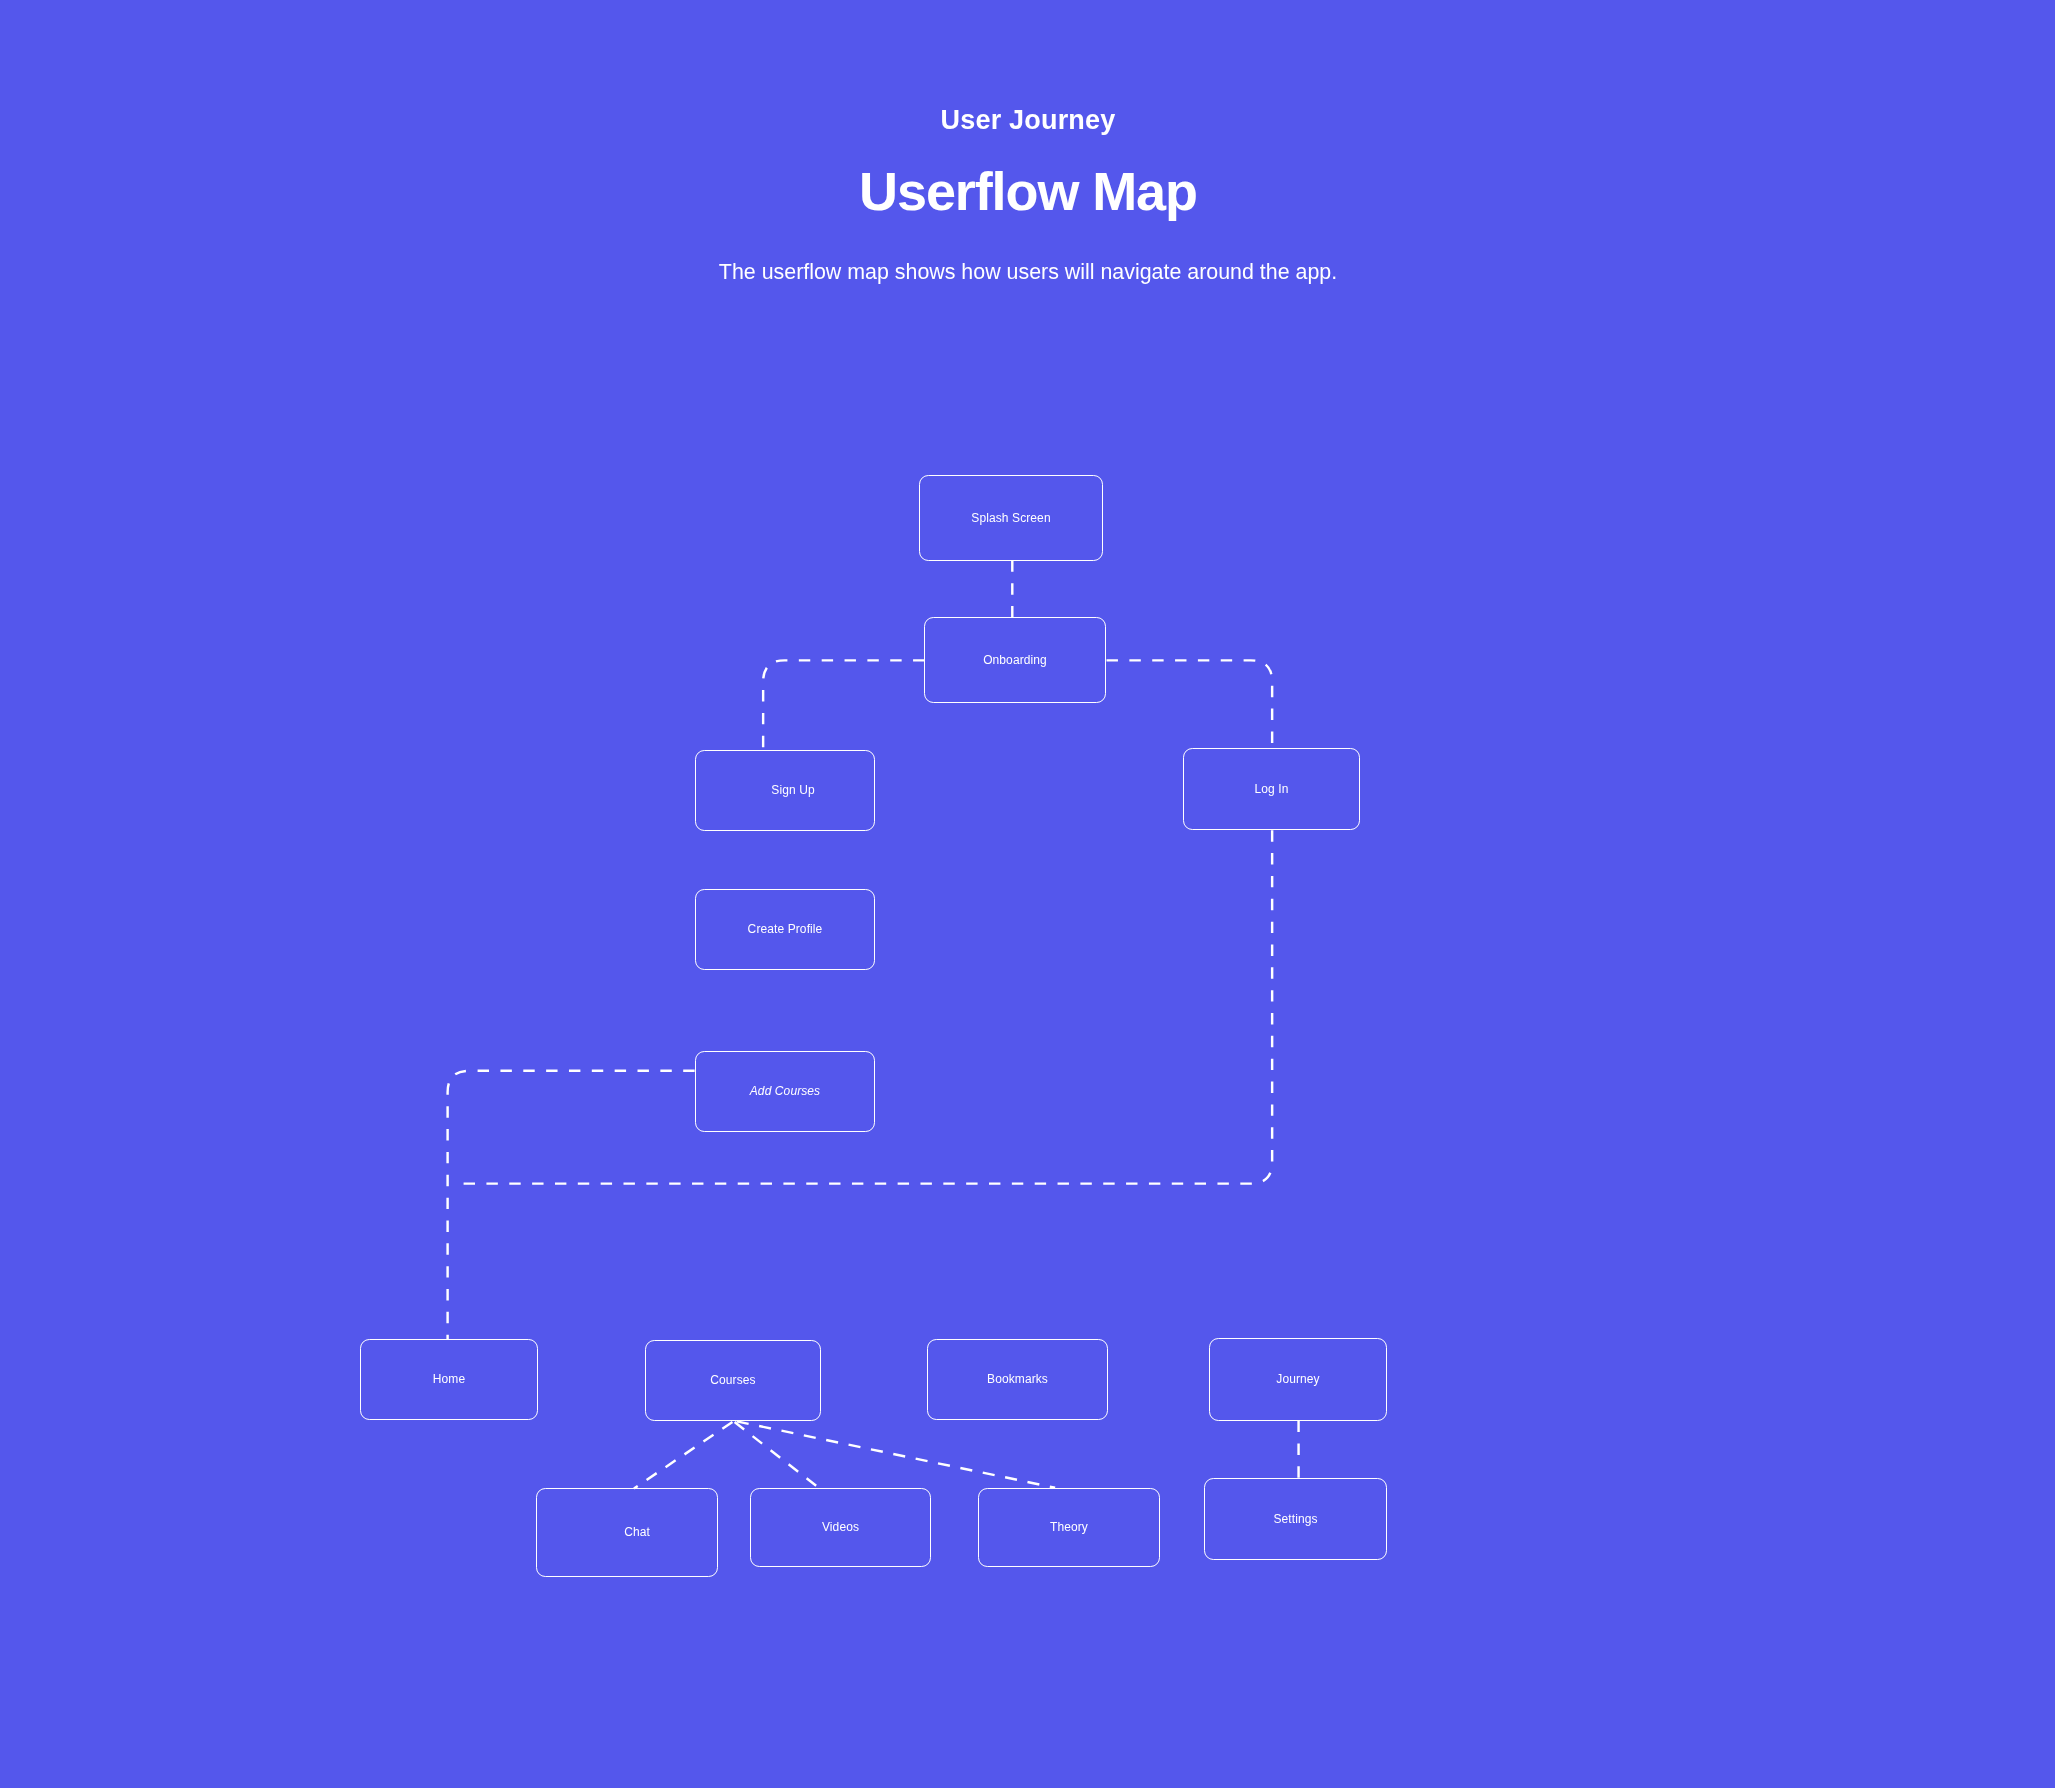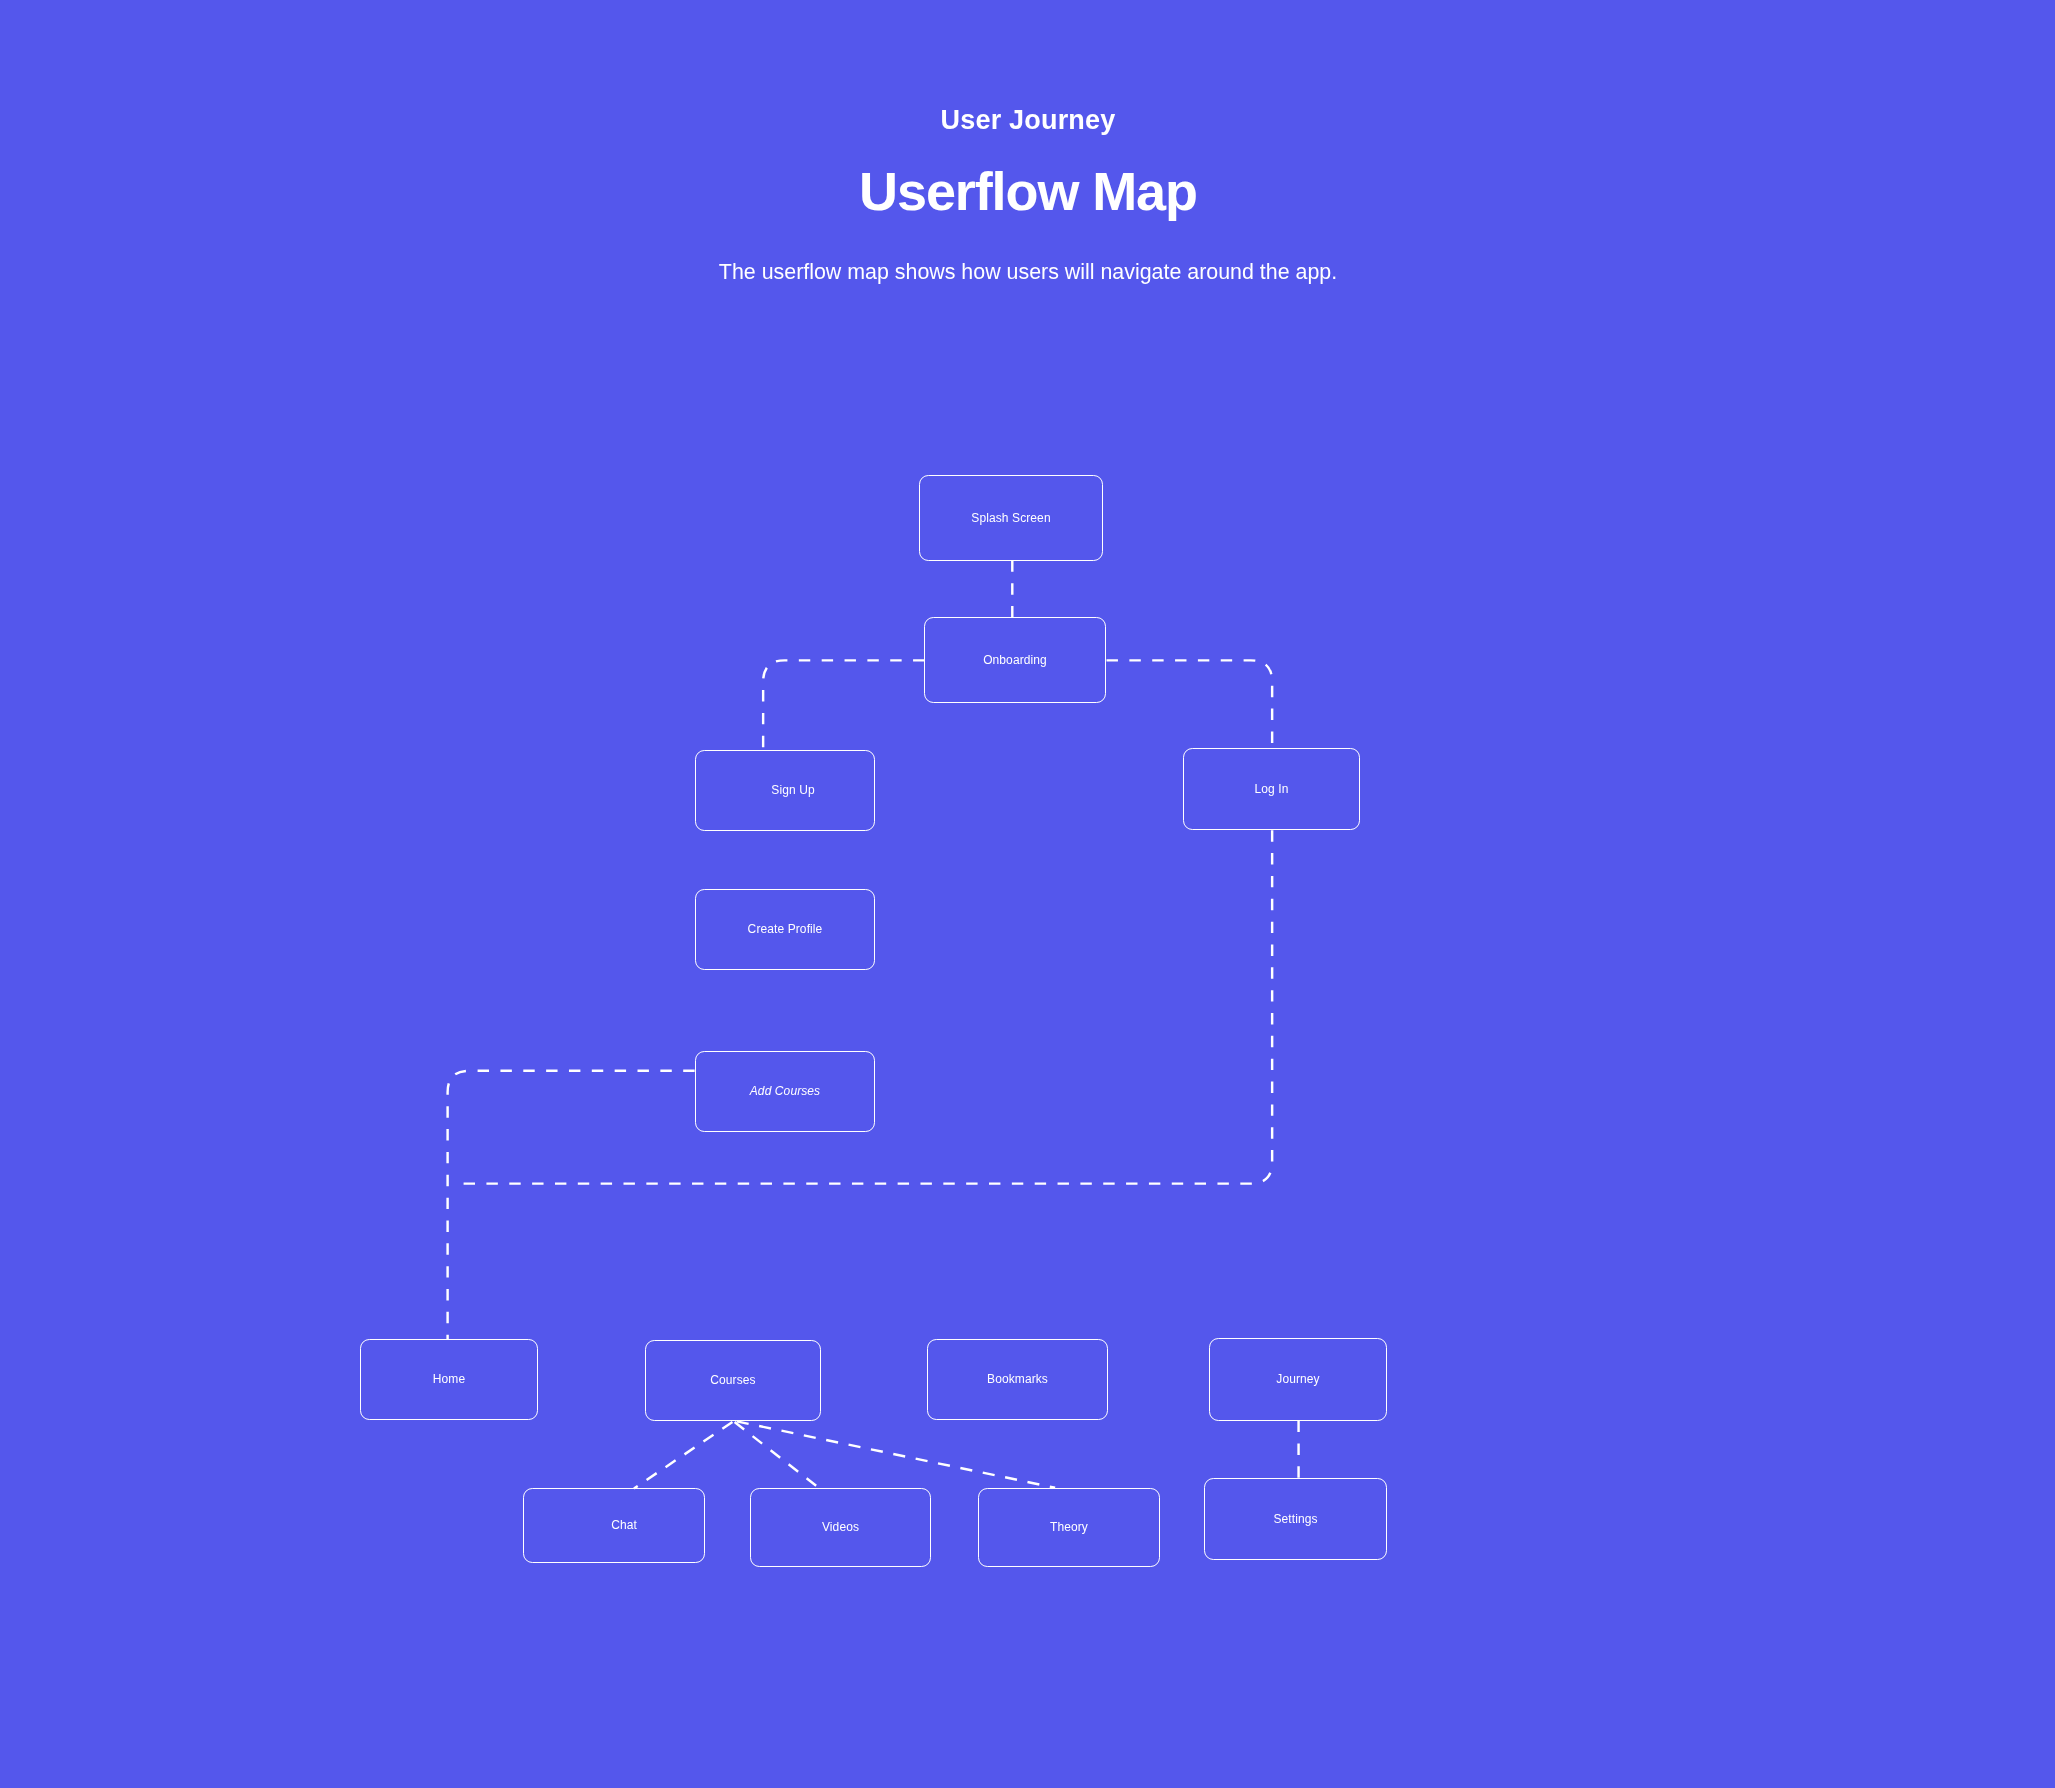--- a/index.html
+++ b/index.html
@@ -134,20 +134,20 @@
     <div class="node" style="left: 919px; top: 475px; width: 184px; height: 86px;">Splash Screen</div>
     <div class="node" style="left: 924px; top: 617px; width: 182px; height: 86px;">Onboarding</div>
     <div class="node" style="left: 695px; top: 750px; width: 180px; height: 81px; padding-left: 16px;">Sign Up</div>
     <div class="node" style="left: 1183px; top: 748px; width: 177px; height: 82px;">Log In</div>
     <div class="node" style="left: 695px; top: 889px; width: 180px; height: 81px;">Create Profile</div>
     <div class="node" style="left: 695px; top: 1051px; width: 180px; height: 81px; font-style: italic;">Add Courses</div>
     <div class="node" style="left: 360px; top: 1339px; width: 178px; height: 81px;">Home</div>
     <div class="node" style="left: 645px; top: 1340px; width: 176px; height: 81px;">Courses</div>
     <div class="node" style="left: 927px; top: 1339px; width: 181px; height: 81px;">Bookmarks</div>
     <div class="node" style="left: 1209px; top: 1338px; width: 178px; height: 83px;">Journey</div>
-    <div class="node" style="left: 523px; top: 1488px; width: 182px; height: 75px; padding-left: 20px;">Chat</div>
+    <div class="node" style="left: 536px; top: 1488px; width: 182px; height: 89px; padding-left: 20px;">Chat</div>
     <div class="node" style="left: 750px; top: 1488px; width: 181px; height: 79px;">Videos</div>
     <div class="node" style="left: 978px; top: 1488px; width: 182px; height: 79px;">Theory</div>
     <div class="node" style="left: 1204px; top: 1478px; width: 183px; height: 82px;">Settings</div>
 
   </div>
 </div>
 
 
 </body></html>

